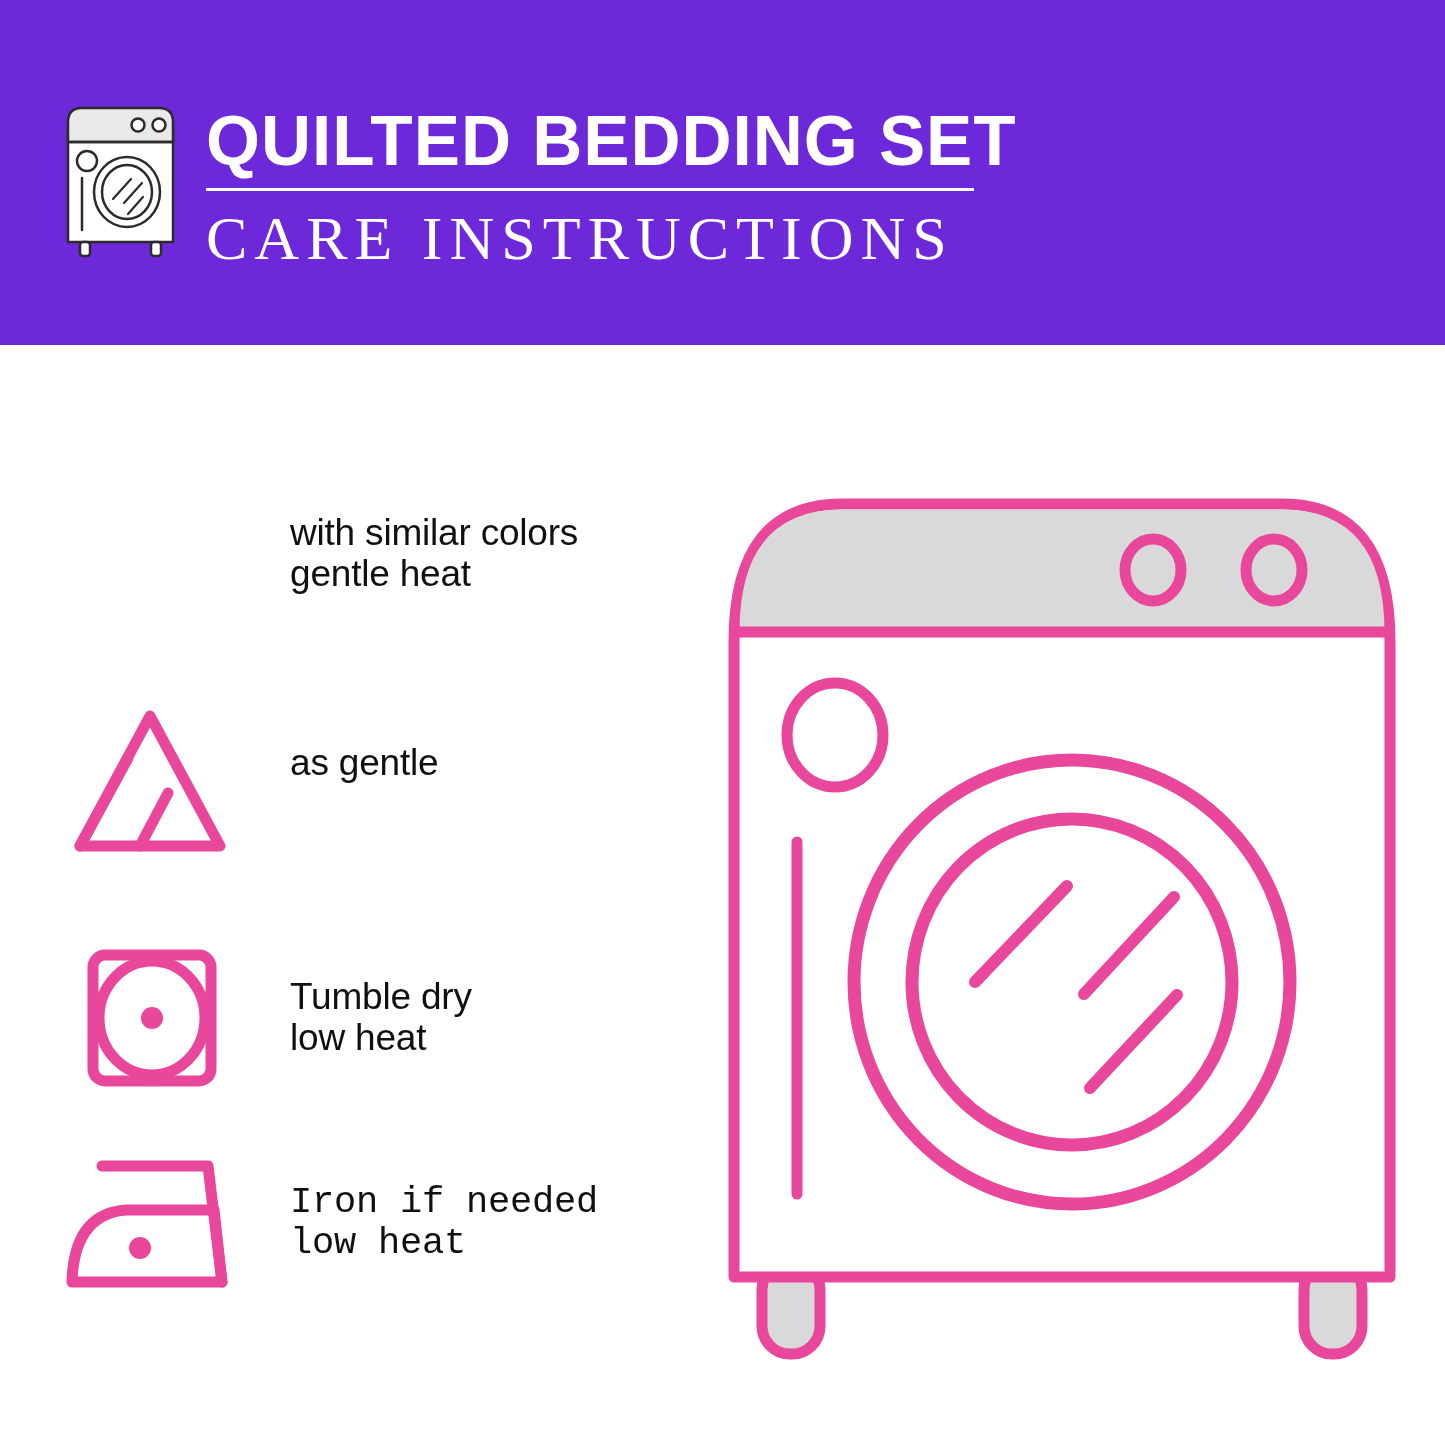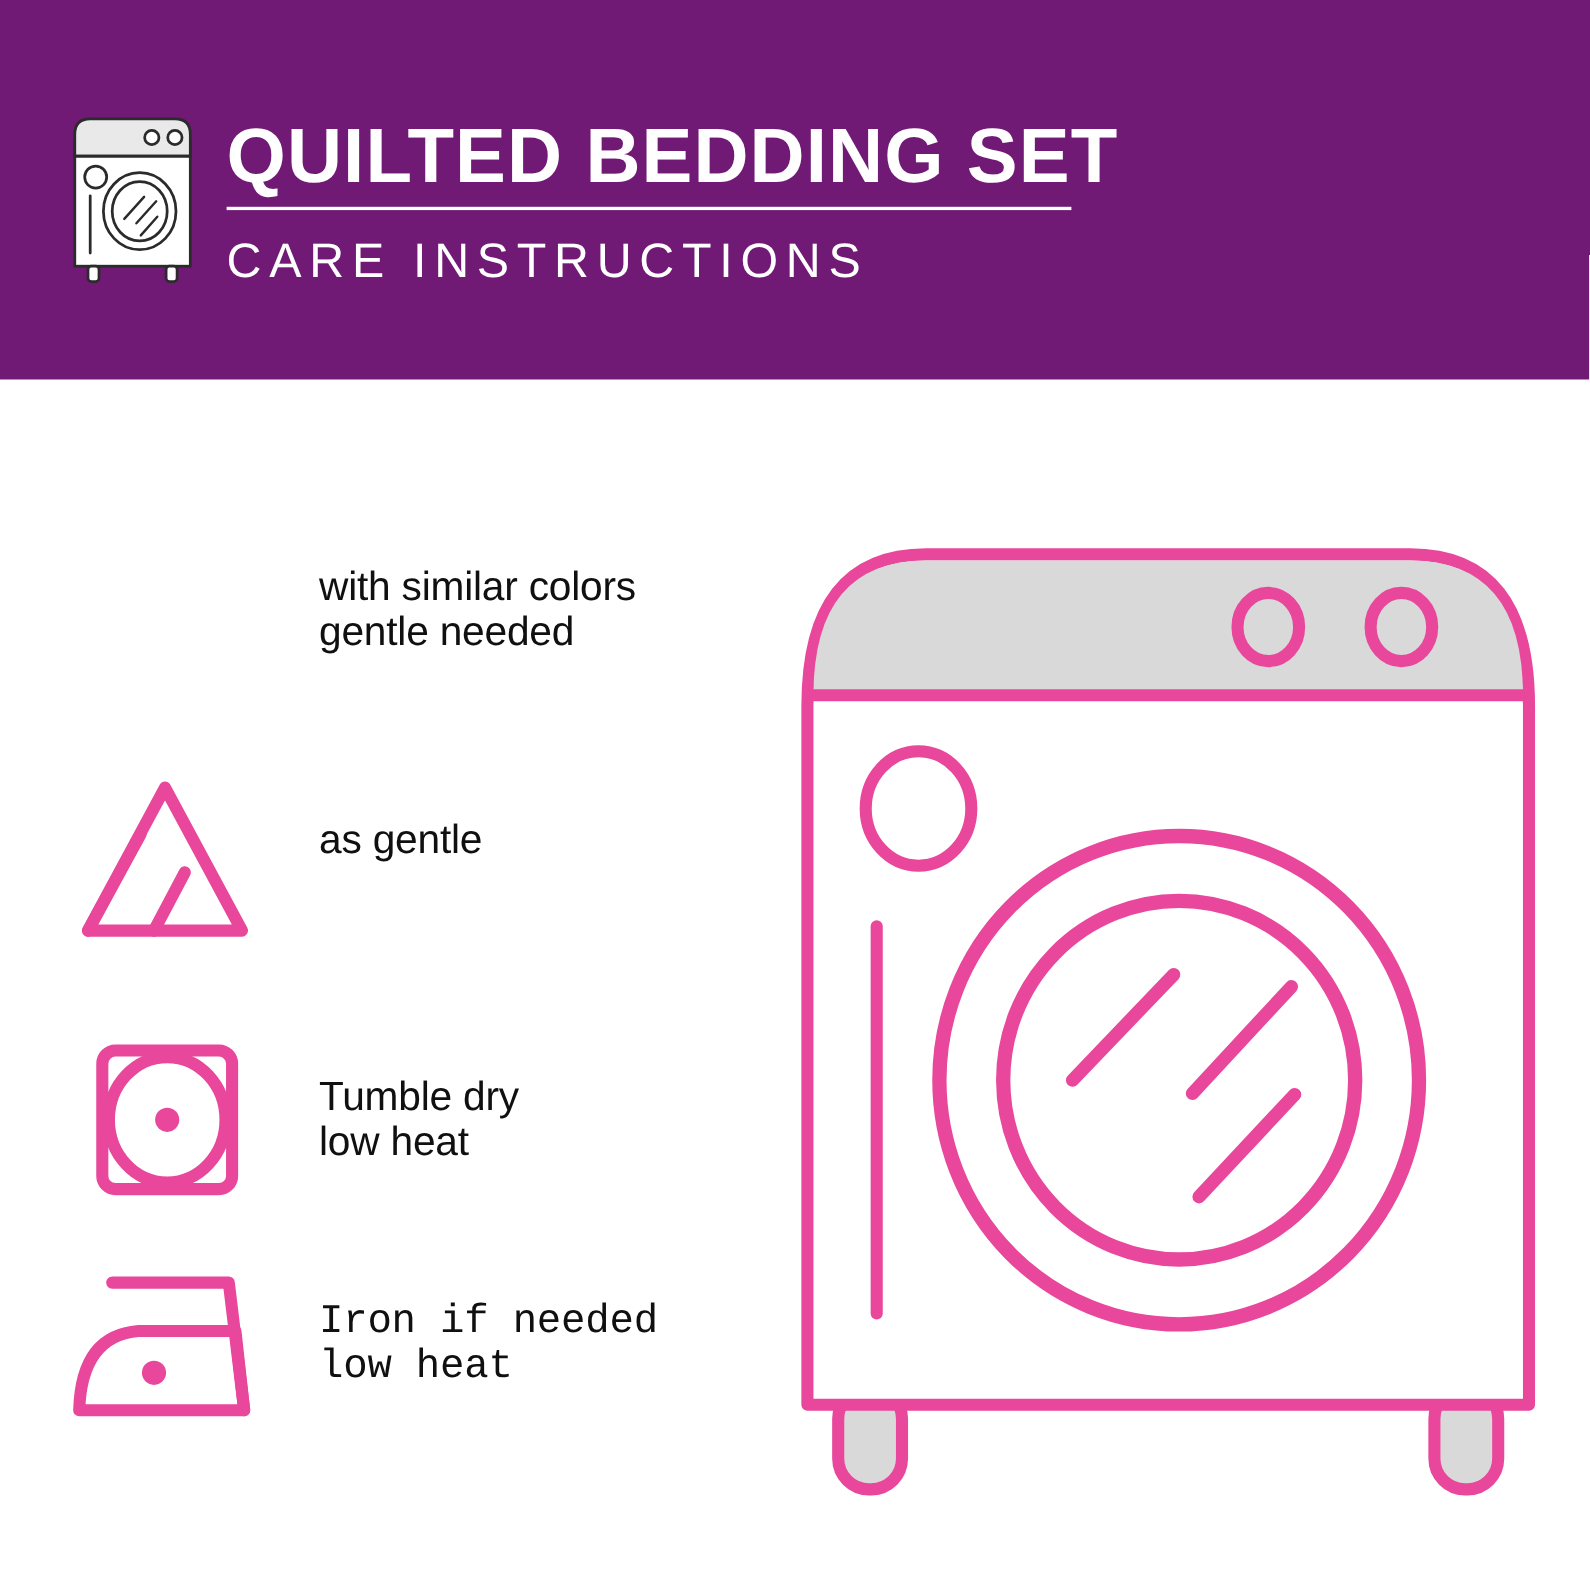--- a/index.html
+++ b/index.html
@@ -17,21 +17,21 @@
     background: #ffffff;
     overflow: hidden;
   }
 
   
   #header-band {
     position: absolute;
     left: 0; top: 0;
     width: 1445px;
     height: 345px;
-    background: #701a75;
+    background: #6d28d9;
   }
   #header-logo {
     position: absolute;
     left: 58px; top: 100px;
     width: 130px; height: 160px;
   }
   #header-text-block {
     position: absolute;
     left: 206px;
     top: 104px;
@@ -49,23 +49,23 @@
     transform-origin: left center;
   }
   #title-divider {
     margin-top: 10px;
     width: 768px;
     height: 3px;
     background: #ffffff;
   }
   #sub-title {
     margin-top: 14px;
-    font-family: Liberation Sans, sans-serif;
+    font-family: Liberation Serif, serif;
     font-weight: normal;
-    font-size: 44px;
+    font-size: 62px;
     line-height: 66px;
     color: #ffffff;
     letter-spacing: 7px;
     white-space: nowrap;
   }
 
   
   .care-row {
     position: absolute;
     left: 0;
@@ -147,21 +147,21 @@
       <div id="main-title">QUILTED BEDDING SET</div>
       <div id="title-divider"></div>
       <div id="sub-title">CARE INSTRUCTIONS</div>
     </div>
 
   </div>
 
   <div class="care-row" id="row-wash">
     <div class="care-text">
       <span class="line">with similar colors</span>
-      <span class="line">gentle needed</span>
+      <span class="line">gentle heat</span>
     </div>
   </div>
 
   <div class="care-row" id="row-bleach">
     <div class="care-icon">
       <svg viewBox="0 0 170 150" width="170" height="150">
         <path d="M88 10 L158 140 L18 140 Z" fill="none" stroke="#e8479b" stroke-width="11" stroke-linejoin="round"></path>
         <line x1="66" y1="52" x2="18" y2="140" stroke="#e8479b" stroke-width="11" stroke-linecap="round"></line>
         <line x1="106" y1="87" x2="78" y2="140" stroke="#e8479b" stroke-width="11" stroke-linecap="round"></line>
       </svg>

